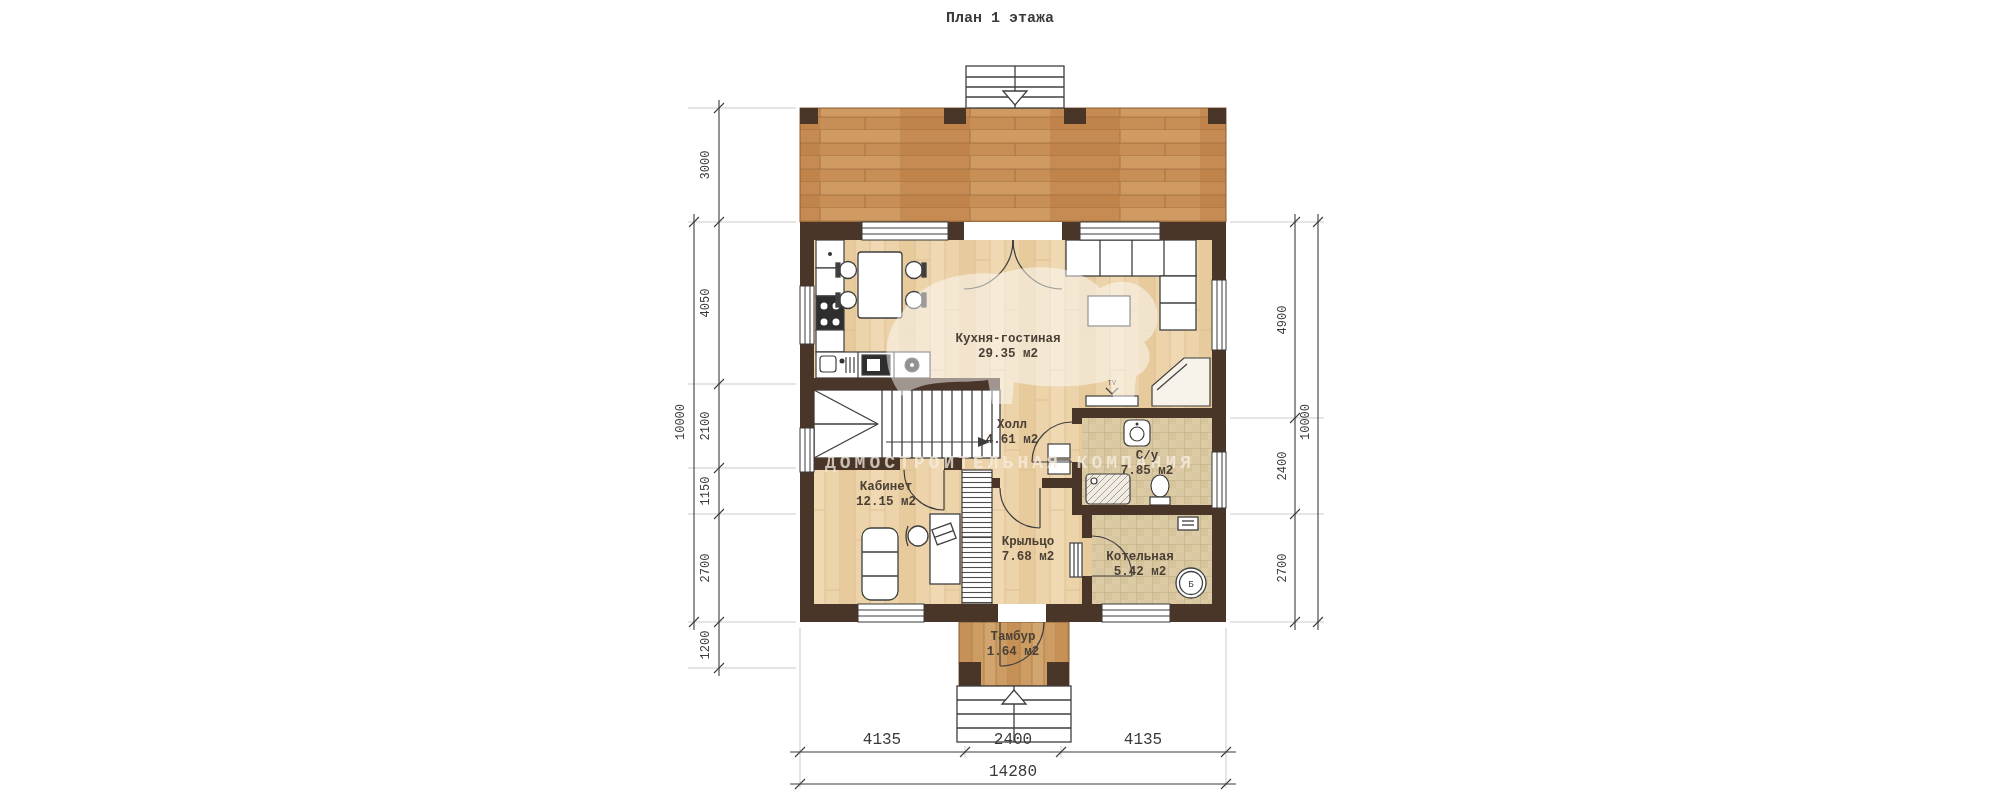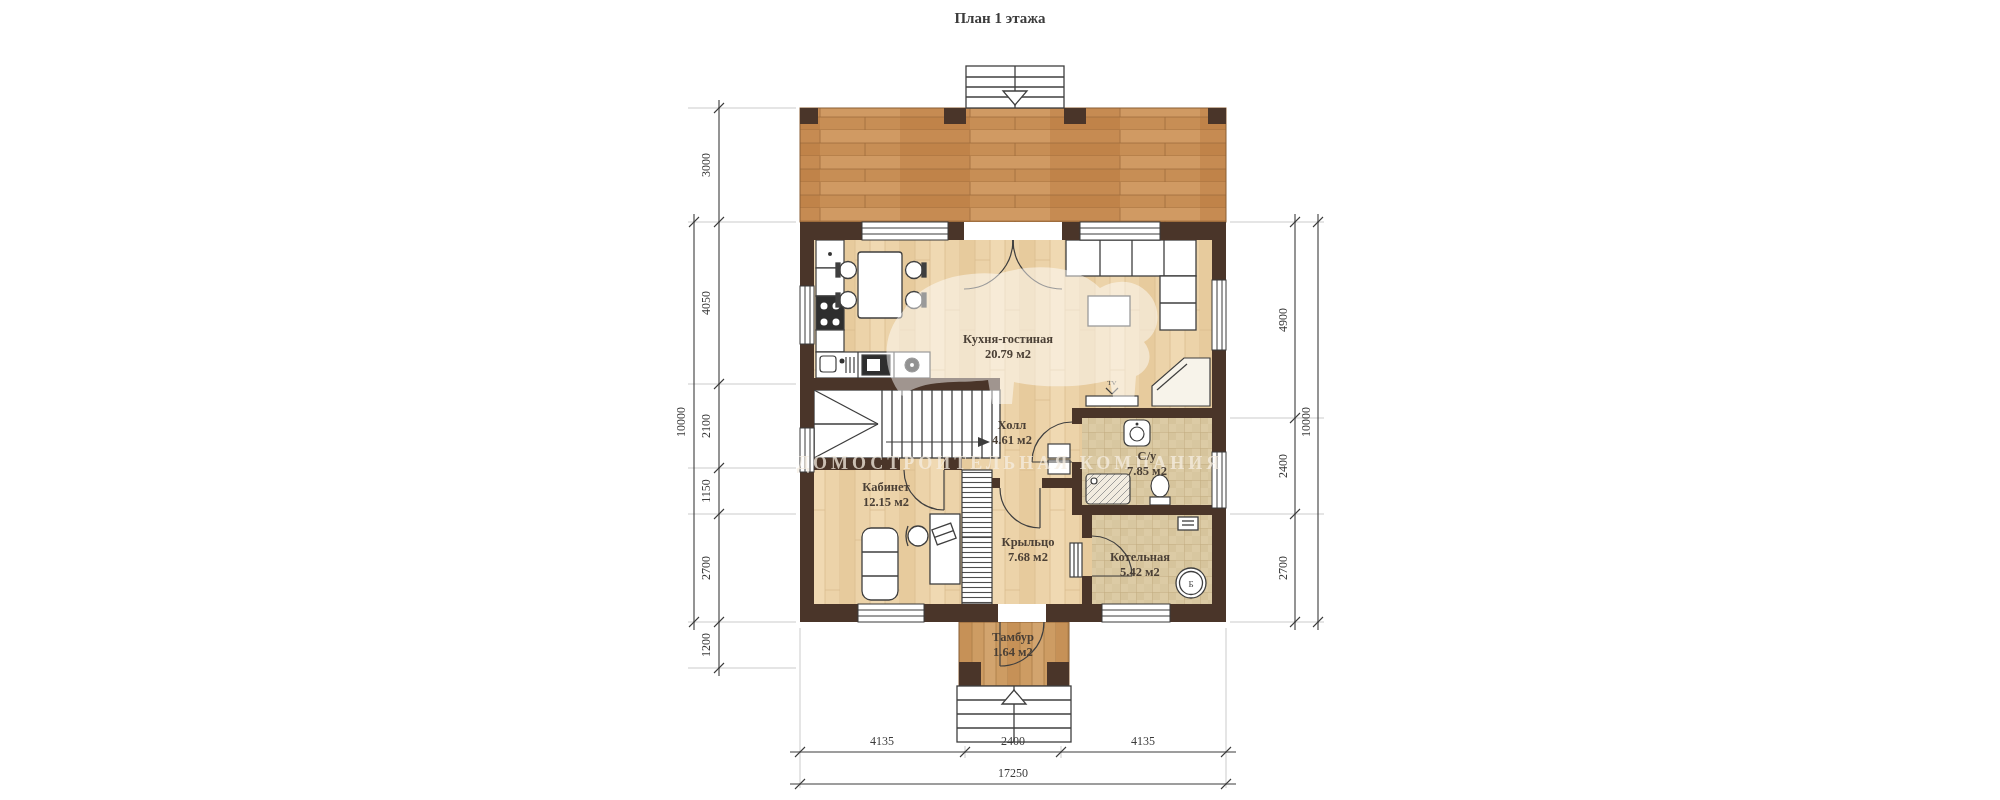--- a/index.html
+++ b/index.html
@@ -1,27 +1,27 @@
 <!DOCTYPE html>
 <html><head>
 <meta charset="utf-8">
 <style>
   html,body{margin:0;padding:0;background:#fff;}
   .canvas{position:relative;width:2000px;height:800px;background:#fff;overflow:hidden;
-          font-family:Liberation Serif, serif;}
+          font-family:Liberation Mono, monospace;}
   .title{position:absolute;left:1000px;top:10px;transform:translateX(-50%);
          font-size:15px;font-weight:700;color:#3b3b3b;white-space:nowrap;}
   svg{position:absolute;left:0;top:0;}
   .rlabel{position:absolute;transform:translateX(-50%);text-align:center;
           font-size:12.5px;font-weight:600;color:#4b4036;line-height:15px;white-space:nowrap;}
   .rlabel span{display:block;text-align:center;}
   .dimv{position:absolute;transform:translate(-50%,-50%) rotate(-90deg);
         font-size:12px;color:#3a3a3a;white-space:nowrap;}
   .dimh{position:absolute;transform:translate(-50%,-100%);
-        font-size:12px;color:#3a3a3a;white-space:nowrap;}
+        font-size:16px;color:#3a3a3a;white-space:nowrap;}
   .wmtext{position:absolute;left:1010px;top:453px;transform:translateX(-50%);
           font-size:18px;font-weight:700;letter-spacing:4px;color:rgba(245,238,226,0.75);
           white-space:nowrap;}
 </style>
 </head>
 <body>
 
 <div class="canvas">
 
   <div class="title">План 1 этажа</div>
@@ -352,21 +352,21 @@
       <line x1="790" y1="784" x2="1236" y2="784"></line>
       <line x1="795" y1="789" x2="805" y2="779"></line>
         <line x1="1221" y1="789" x2="1231" y2="779"></line>
     </g>
   </svg>
 
   <div class="wmtext">ДОМОСТРОИТЕЛЬНАЯ КОМПАНИЯ</div>
 
   <div class="rlabel" style="left:1008px;top:332px">
     <span>Кухня-гостиная</span>
-    <span>20.79 м2</span>
+    <span>29.35 м2</span>
   </div>
   <div class="rlabel" style="left:1012px;top:418px">
     <span>Холл</span>
     <span>4.61 м2</span>
   </div>
   <div class="rlabel" style="left:886px;top:480px">
     <span>Кабинет</span>
     <span>12.15 м2</span>
   </div>
   <div class="rlabel" style="left:1028px;top:535px">
@@ -395,15 +395,15 @@
   <div class="dimv" style="left:681px;top:422px">10000</div>
 
   <div class="dimv" style="left:1283px;top:320px">4900</div>
   <div class="dimv" style="left:1283px;top:466px">2400</div>
   <div class="dimv" style="left:1283px;top:568px">2700</div>
   <div class="dimv" style="left:1306px;top:422px">10000</div>
 
   <div class="dimh" style="left:882px;top:749px">4135</div>
   <div class="dimh" style="left:1013px;top:749px">2400</div>
   <div class="dimh" style="left:1143px;top:749px">4135</div>
-  <div class="dimh" style="left:1013px;top:781px">17250</div>
+  <div class="dimh" style="left:1013px;top:781px">14280</div>
 
 </div>
 
 </body></html>

